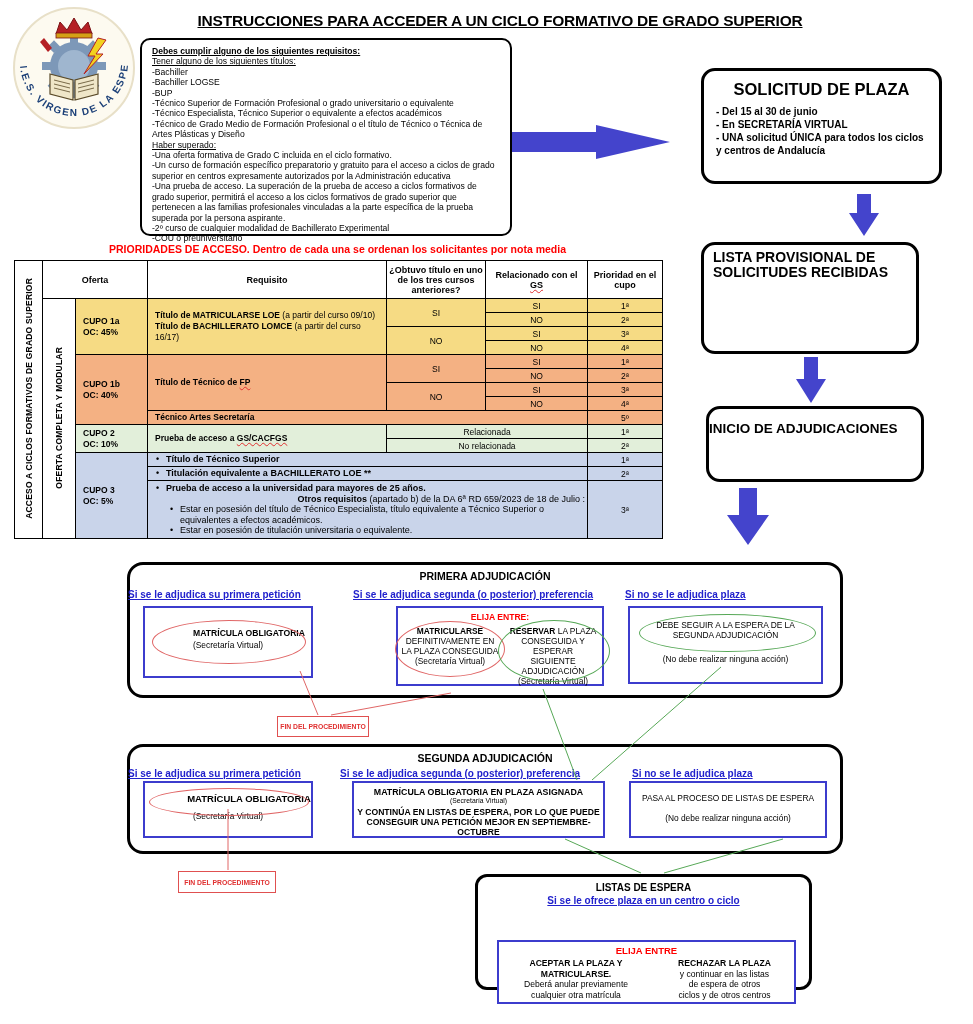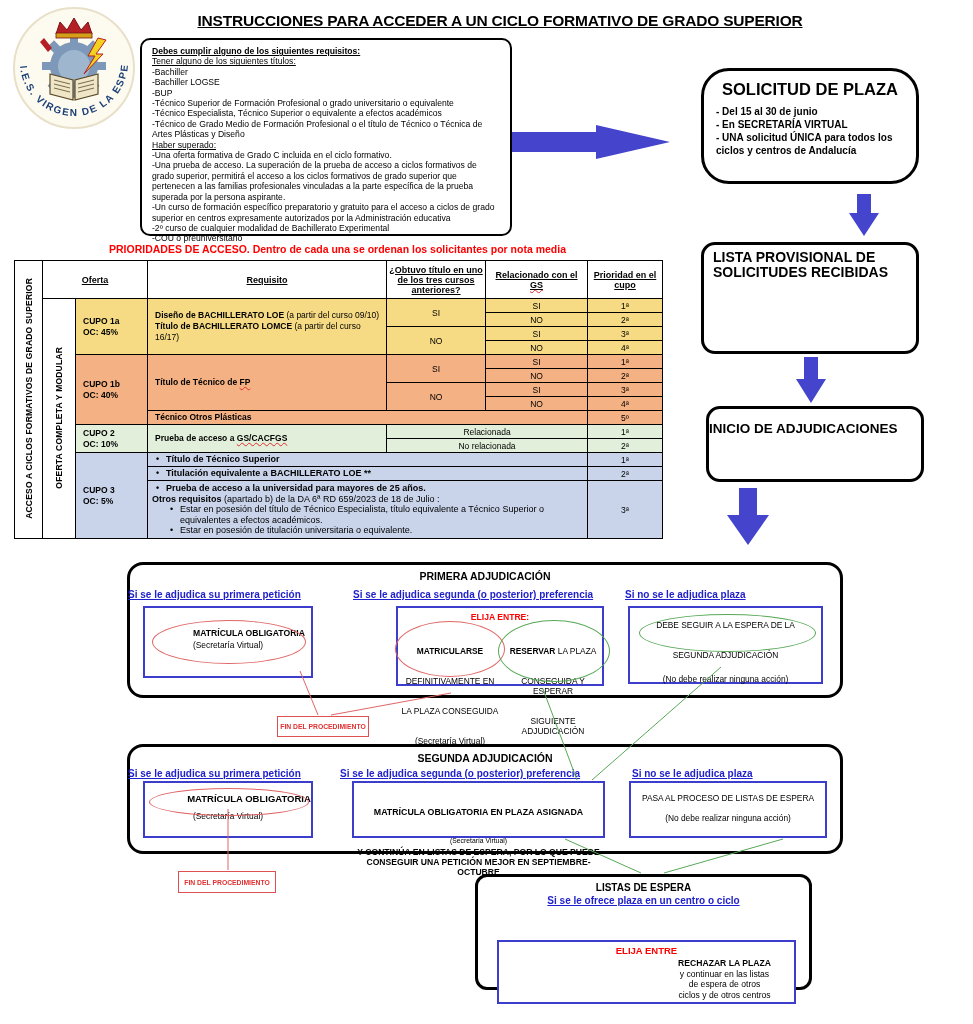--- a/index.html
+++ b/index.html
@@ -10,60 +10,60 @@
   .b { font-weight:bold; }
   .u { text-decoration:underline; }
   .sq { text-decoration-line:underline; text-decoration-style:wavy; text-decoration-color:#e03030; text-decoration-thickness:1px; }
 
   .page-title { left:140px; top:12px; width:720px; font-size:15.5px; font-weight:bold; text-decoration:underline; text-align:center; letter-spacing:-0.2px; }
 
   .round-black { border:3px solid #000; border-radius:14px; background:#fff; }
   .req-box { left:140px; top:38px; width:372px; height:198px; border-width:2.5px; border-radius:10px; padding:6px 10px; font-size:8.6px; line-height:10.4px; }
   .req-box .item { }
 
-  .sol-box { left:701px; top:68px; width:218px; height:116px;border-radius:28px; }
+  .sol-box { left:701px; top:68px; width:241px; height:116px; }
   .sol-title { font-size:16.5px; font-weight:bold; text-align:center; margin-top:9px; }
   .sol-lines { padding:6px 10px 0 12px; font-size:10px; font-weight:bold; line-height:13px; }
 
   .prov-box { left:701px; top:242px; width:218px; height:112px; padding:5px 9px; }
   .prov-title { font-size:14px; font-weight:bold; line-height:15px; }
   .prov-lines { font-size:9.3px; font-weight:bold; line-height:12px; margin-top:1px; }
 
   .def-box { left:706px; top:406px; width:218px; height:76px; padding-top:9px; }
   .def-block1 { padding-left:28px; font-size:13.5px; font-weight:bold; line-height:15px; width:205px; }
   .def-block2 { padding-left:0; font-size:13.5px; font-weight:bold; margin-top:3px; }
 
   .tbl-caption { left:15px; top:243px; width:645px; text-align:center; color:#ff0000; font-weight:bold; font-size:10.5px; }
   table.prio { position:absolute; left:14px; top:260px; width:648px; border-collapse:collapse; table-layout:fixed; }
   table.prio td, table.prio th { border:1px solid #000; font-size:8.5px; padding:0 2px; vertical-align:middle; overflow:hidden; }
-  table.prio th { font-size:9px; text-align:center; line-height:10px;text-decoration:underline; }
+  table.prio th { font-size:9px; text-align:center; line-height:10px; }
   .cell-c { text-align:center; }
   .cell-l { text-align:left; padding-left:7px !important; }
   .vtd { text-align:center; }
   .vtext { writing-mode:vertical-rl; transform:rotate(180deg); white-space:nowrap; font-weight:bold; font-size:8.5px; display:inline-block; letter-spacing:0.2px; }
   .bg-1a { background:#f6db84; }
   .bg-1b { background:#f4b183; }
   .bg-2  { background:#e2efda; }
   .bg-3  { background:#c9d4ea; }
   .cupo-label { font-weight:bold; font-size:9px; line-height:11px; }
   .reqcell { font-size:9px; line-height:11px; }
   .bullet-line { position:relative; padding-left:16px; text-align:left; font-size:9px; line-height:10.5px; }
   .bullet-line::before { content:"\2022"; position:absolute; left:6px; }
   .bullet-line.indent { margin-left:14px; }
-  .otros-line { text-align:left; font-size:9px; line-height:10.5px; padding-left:2px; }
+  .otros-line { text-align:right; font-size:9px; line-height:10.5px; padding-left:2px; }
 
   .adj-outer { border:3px solid #000; border-radius:16px; background:#fff; }
   .primera-outer { left:127px; top:562px; width:716px; height:136px; }
   .segunda-outer { left:127px; top:744px; width:716px; height:110px; }
   .adj-title { width:100%; text-align:center; font-weight:bold; font-size:10.5px; margin-top:5px; }
   .blue-h { color:#2121cc; font-weight:bold; text-decoration:underline; text-align:left; font-size:10px; }
   .bluebox { border:2px solid #3c3ccd; background:#fff; }
   .opt-main { font-weight:bold; font-size:8.6px; text-align:center;padding-left:42px; }
   .opt-sub { font-size:8.4px; text-align:center; }
-  .small-line { font-size:8.4px; line-height:10px; text-align:center;margin-top:20px; }
+  .small-line { font-size:8.4px; line-height:10px; text-align:center; }
   .red-label { color:#ff0000; font-weight:bold; font-size:8.6px; text-align:center; }
   .ellipse { position:absolute; border-radius:50%; pointer-events:none; }
   .ell-red { border:1.2px solid #e06666; }
   .ell-green { border:1.2px solid #57a857; }
 
   .fin-box { border:1px solid #e05050; background:#fff; color:#e03030; font-weight:bold; font-size:6.8px; text-align:center; display:flex; align-items:center; justify-content:center; }
   .fin1 { left:277px; top:716px; width:92px; height:21px; }
   .fin2 { left:178px; top:871px; width:98px; height:22px; }
 
   .esp-outer { left:475px; top:874px; width:337px; height:116px; border:3px solid #000; border-radius:12px; background:#fff; }
@@ -132,22 +132,22 @@
         <div class="item">-Bachiller</div>
         <div class="item">-Bachiller LOGSE</div>
         <div class="item">-BUP</div>
         <div class="item">-Técnico Superior de Formación Profesional o grado universitario o equivalente</div>
         <div class="item">-Técnico Especialista, Técnico Superior o equivalente a efectos académicos</div>
         <div class="item">-Técnico de Grado Medio de Formación Profesional o el título de Técnico o Técnica de Artes Plásticas y Diseño</div>
       </div>
     <div class="u">Haber superado:</div>
     <div>
         <div class="item">-Una oferta formativa de Grado C incluida en el ciclo formativo.</div>
+        <div class="item">-Un curso de formación específico preparatorio y gratuito para el acceso a ciclos de grado superior en centros expresamente autorizados por la Administración educativa</div>
         <div class="item">-Una prueba de acceso. La superación de la prueba de acceso a ciclos formativos de grado superior, permitirá el acceso a los ciclos formativos de grado superior que pertenecen a las familias profesionales vinculadas a la parte específica de la prueba superada por la persona aspirante.</div>
-        <div class="item">-Un curso de formación específico preparatorio y gratuito para el acceso a ciclos de grado superior en centros expresamente autorizados por la Administración educativa</div>
         <div class="item">-2º curso de cualquier modalidad de Bachillerato Experimental</div>
         <div class="item">-COU o preuniversitario</div>
       </div>
   </div>
 
   <div class="abs round-black sol-box">
     <div class="sol-title">SOLICITUD DE PLAZA</div>
     <div class="sol-lines">
         <div>- Del 15 al 30 de junio</div>
         <div>- En SECRETARÍA VIRTUAL</div>
@@ -184,21 +184,21 @@
       <th><span>Relacionado con el </span><span class="sq">GS</span></th>
       <th>Prioridad  en  el cupo</th>
     </tr>
     <tr style="height:14px">
       <td class="vtd" rowspan="14"><span class="vtext">OFERTA COMPLETA Y MODULAR</span></td>
       <td class="bg-1a cupo-label cell-l" rowspan="4">
             <div>CUPO 1a</div>
             <div>OC: 45%</div>
           </td>
       <td class="bg-1a reqcell cell-l" rowspan="4">
-        <div><span class="b">Diseño de BACHILLERATO LOE</span><span> (a partir del curso 09/10)</span></div>
+        <div><span class="b">Título de MATRICULARSE LOE</span><span> (a partir del curso 09/10)</span></div>
         <div><span class="b">Título de BACHILLERATO LOMCE</span><span> (a partir del curso 16/17)</span></div>
       </td>
       <td class="bg-1a cell-c" rowspan="2">SI</td>
       <td class="bg-1a cell-c">SI</td>
       <td class="bg-1a cell-c">1ª</td>
     </tr>
     <tr style="height:14px">
       <td class="bg-1a cell-c">NO</td>
       <td class="bg-1a cell-c">2ª</td>
     </tr>
@@ -228,21 +228,21 @@
     <tr style="height:14px">
       <td class="bg-1b cell-c" rowspan="2">NO</td>
       <td class="bg-1b cell-c">SI</td>
       <td class="bg-1b cell-c">3ª</td>
     </tr>
     <tr style="height:14px">
       <td class="bg-1b cell-c">NO</td>
       <td class="bg-1b cell-c">4ª</td>
     </tr>
     <tr style="height:14px">
-      <td class="bg-1b reqcell cell-l b" colspan="3">Técnico Otros Plásticas</td>
+      <td class="bg-1b reqcell cell-l b" colspan="3">Técnico Artes Secretaría</td>
       <td class="bg-1b cell-c">5º</td>
     </tr>
     <tr style="height:14px">
       <td class="bg-2 cupo-label cell-l" rowspan="2">
             <div>CUPO 2</div>
             <div>OC: 10%</div>
           </td>
       <td class="bg-2 reqcell cell-l" rowspan="2"><span class="b">Prueba de acceso a </span><span class="b sq">GS/CACFGS</span></td>
       <td class="bg-2 cell-c" colspan="2">Relacionada</td>
       <td class="bg-2 cell-c">1ª</td>
@@ -343,20 +343,26 @@
     <div class="small-line" style="margin-top:10px;">(No debe realizar ninguna acción)</div>
   </div>
 
   <div class="abs fin-box fin2">FIN DEL PROCEDIMIENTO</div>
 
   <div class="abs esp-outer">
     <div class="esp-title">LISTAS DE ESPERA</div>
     <div class="esp-head blue-h">Si se le ofrece plaza en un centro o ciclo</div>
     <div class="esp-inner bluebox">
       <div class="red-label" style="margin-top:3px;font-size:9.5px;">ELIJA ENTRE</div>
+      <div class="esp-col" style="left:6px;width:142px;">
+        <div class="b">ACEPTAR LA PLAZA Y</div>
+        <div class="b">MATRICULARSE.</div>
+        <div>Deberá anular previamente</div>
+        <div>cualquier otra matrícula</div>
+      </div>
       <div class="esp-col" style="left:158px;width:135px;">
         <div class="b">RECHAZAR LA PLAZA</div>
         <div>y continuar en las listas</div>
         <div>de espera de otros</div>
         <div>ciclos y de otros centros</div>
       </div>
     </div>
   </div>
 
   <svg class="overlay" width="973" height="1024" viewBox="0 0 973 1024">

